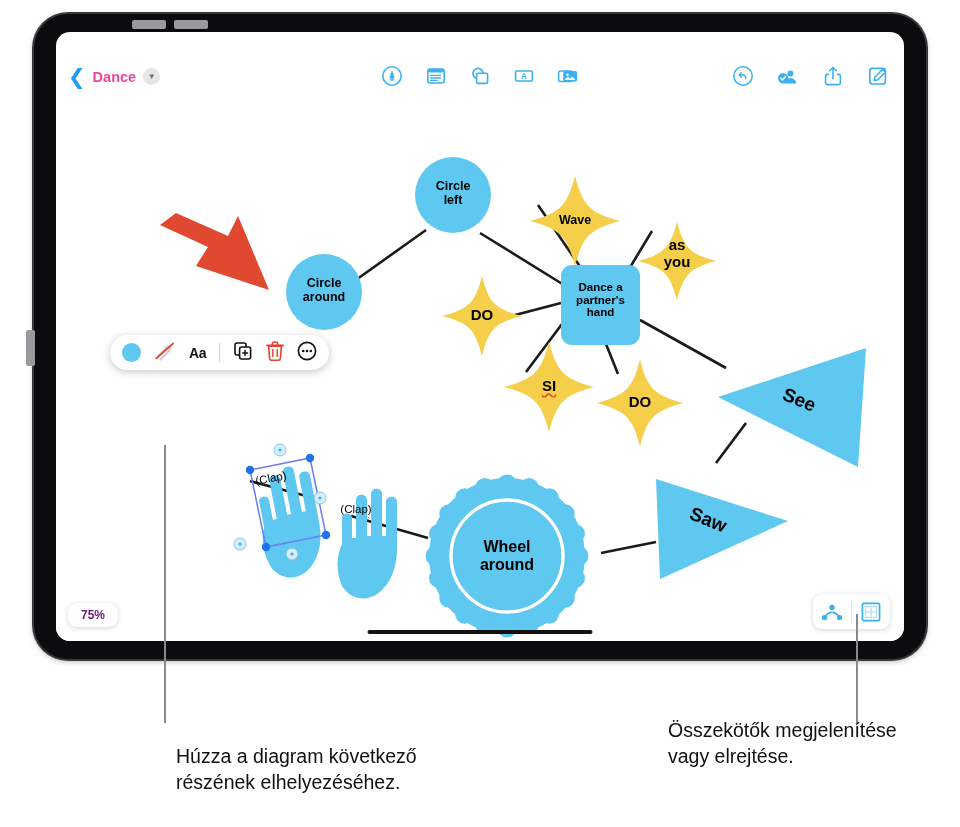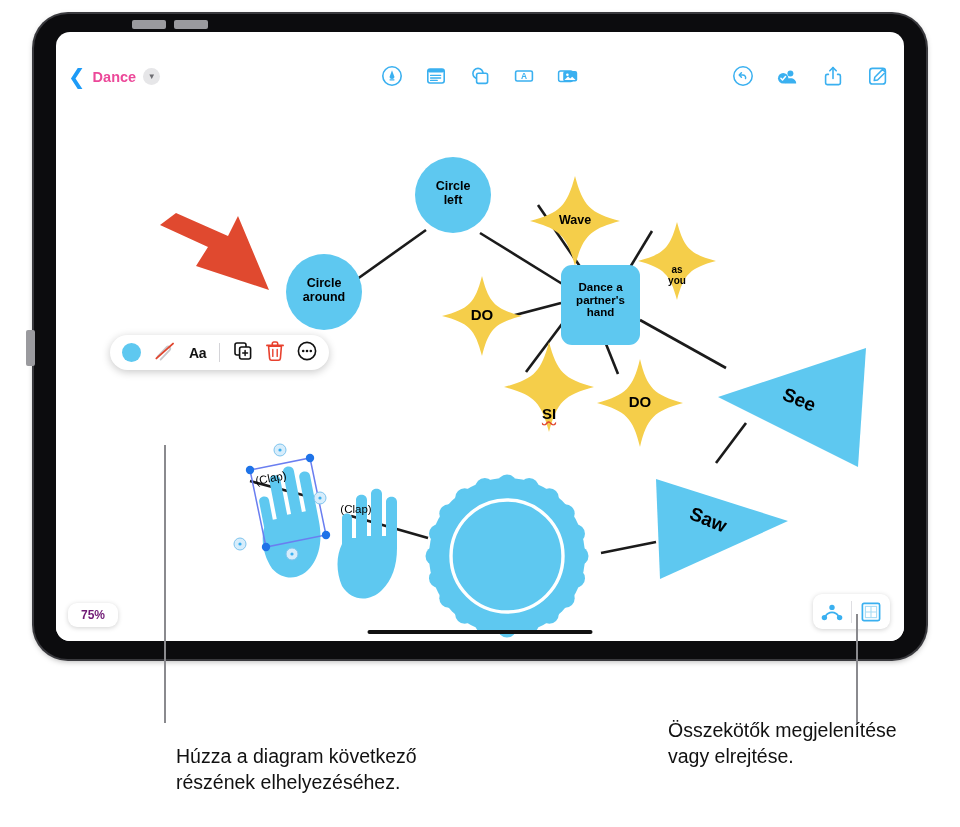--- a/index.html
+++ b/index.html
@@ -333,33 +333,36 @@
       <path d="M120 115 L172 138 L182 118 L213 192 L140 168 L152 149 L104 127 Z" fill="#e0492f"></path>
     </svg>
 
     <div class="node-label" style="left:357px; top:82px; width:80px; font-size:12.5px;">
       <span>Circle</span><br><span>left</span>
     </div>
     <div class="node-label" style="left:228px; top:179px; width:80px; font-size:12.5px;">
       <span>Circle</span><br><span>around</span>
     </div>
     <div class="node-label" style="left:484px; top:116px; width:70px; font-size:12.5px;">Wave</div>
-    <div class="node-label" style="left:591px; top:166px; width:60px; font-size:10px;">
+    <div class="node-label" style="left:591px; top:139px; width:60px; font-size:15px;">
       <span>as</span><br><span>you</span>
     </div>
     <div class="node-label" style="left:505px; top:183px; width:79px; font-size:11.5px;">
       <span>Dance a</span><br><span>partner's</span><br><span>hand</span>
     </div>
     <div class="node-label" style="left:396px; top:209px; width:60px; font-size:15px;">DO</div>
-    <div class="node-label spellcheck" style="left:463px; top:280px; width:60px; font-size:15px;margin-top:28px;">SI</div>
+    <div class="node-label spellcheck" style="left:463px; top:280px; width:60px; font-size:15px;">SI</div>
     <div class="node-label" style="left:554px; top:296px; width:60px; font-size:15px;">DO</div>
     <div class="node-label" style="left:708px; top:292px; width:70px; font-size:19px; transform:rotate(22deg);">See</div>
     <div class="node-label" style="left:617px; top:412px; width:70px; font-size:19px; transform:rotate(22deg);">Saw</div>
     <div class="node-label" style="left:180px; top:374px; width:70px; font-size:11.5px; transform:rotate(-11deg); font-weight:normal;">(Clap)</div>
     <div class="node-label" style="left:265px; top:405px; width:70px; font-size:11.5px; font-weight:normal;">(Clap)</div>
+    <div class="node-label" style="left:396px; top:440px; width:110px; font-size:16px;">
+      <span>Wheel</span><br><span>around</span>
+    </div>
 
     <div id="format-toolbar">
       <span id="fill-swatch"></span>
       <span>
         <svg width="22" height="20" viewBox="0 0 22 20">
             <path d="M3.6 15.5l9-9.4c.8-.9 2.2-.9 3 0 .8.9.8 2.2 0 3.1l-9 9.4" stroke="#c9c9cd" stroke-width="1.8" fill="none" stroke-linecap="round"></path>
             <path d="M2.4 17.4L19 2.6" stroke="#e0452e" stroke-width="1.9" stroke-linecap="round"></path>
           </svg>
       </span>
       <span id="text-style-btn">Aa</span>

